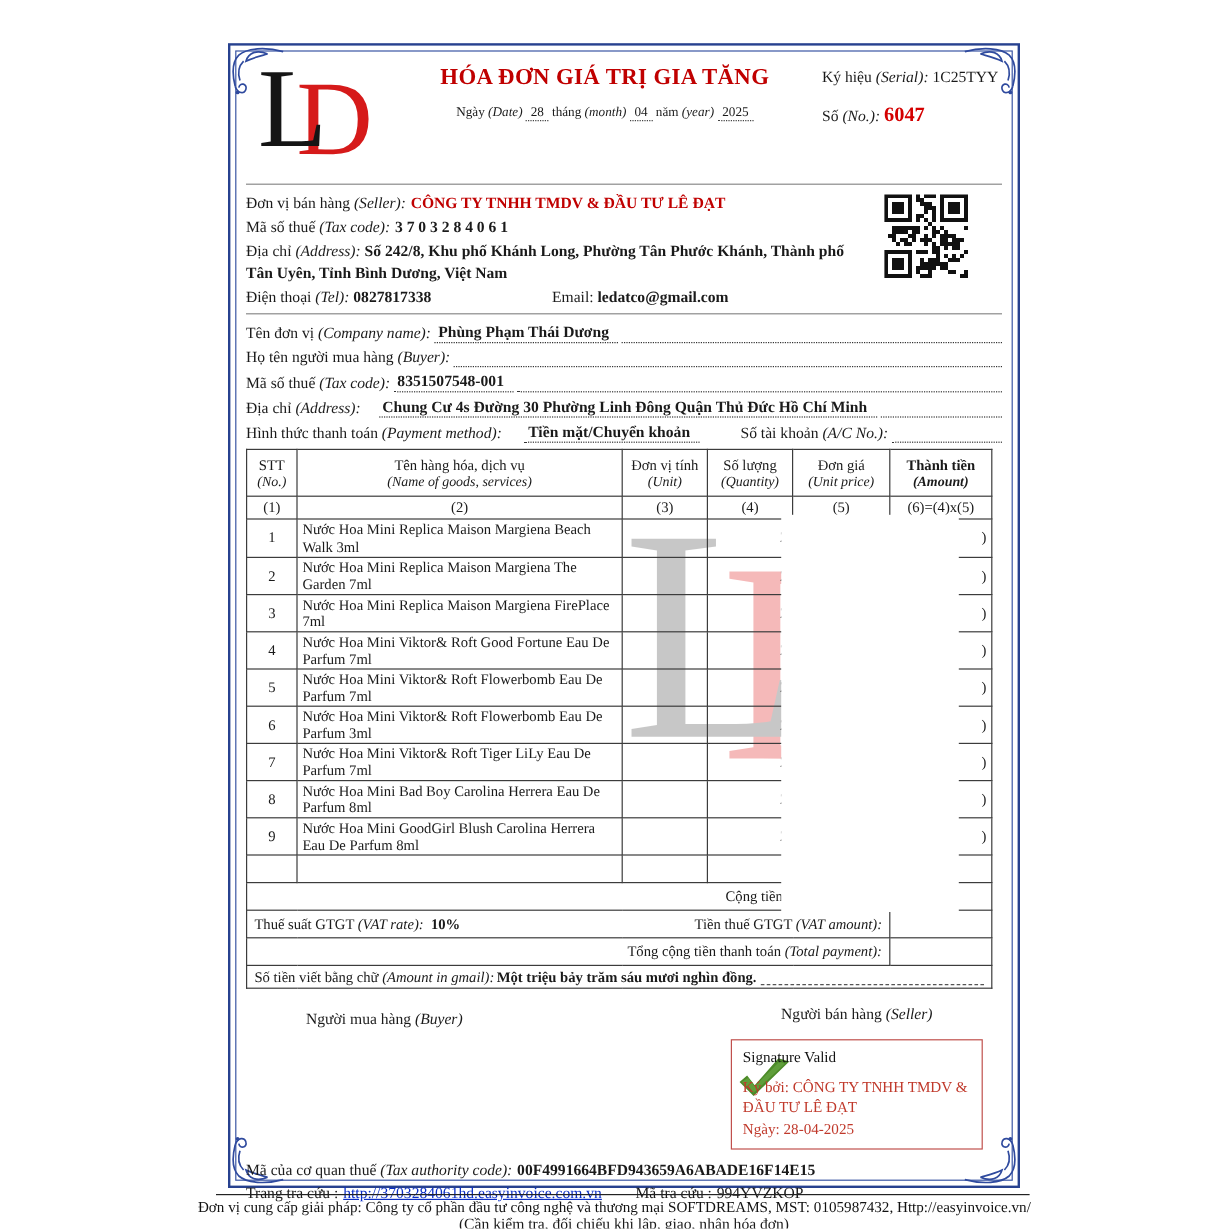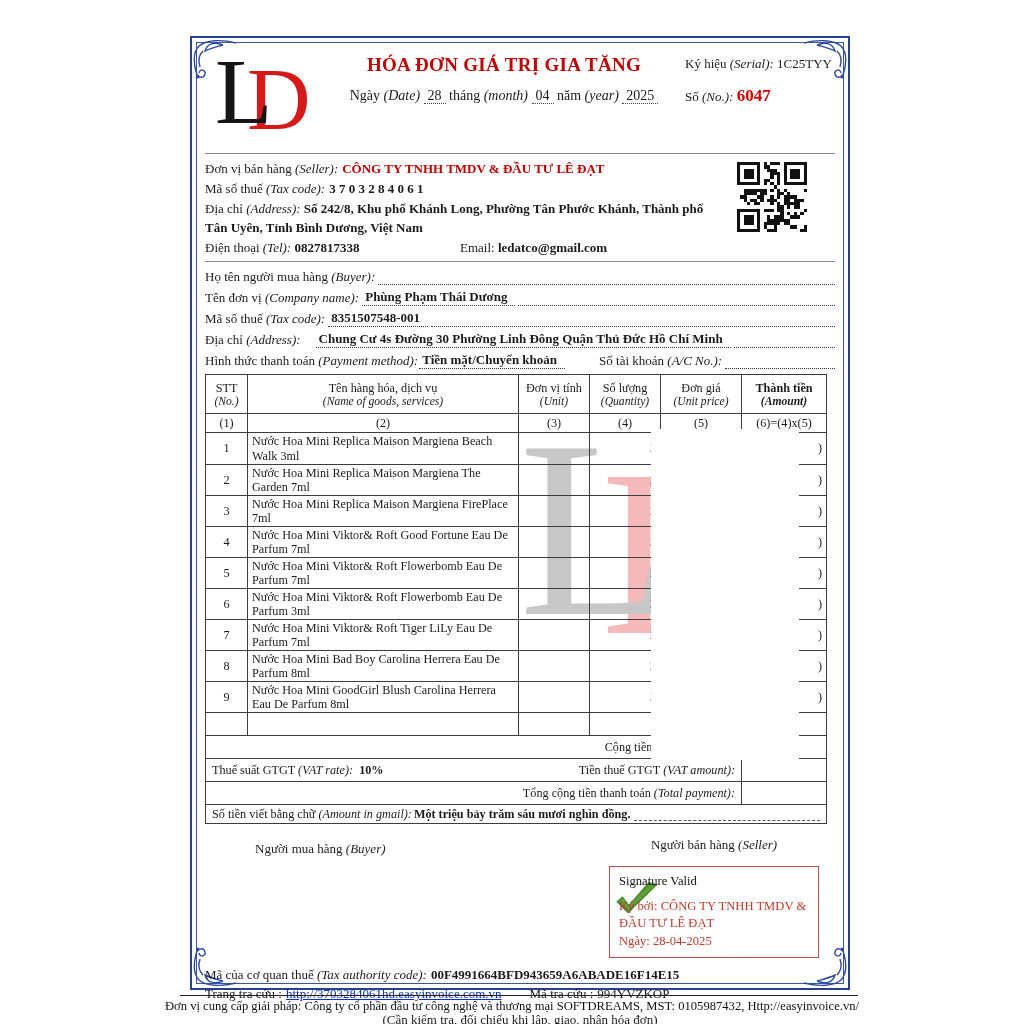--- a/index.html
+++ b/index.html
@@ -21,21 +21,21 @@
 
   
   .hdr{display:flex;align-items:flex-start;}
   .logo{position:relative;width:118px;height:102px;flex:0 0 auto;}
   .logo .gl{position:absolute;font-family:"Liberation Serif",serif;line-height:.92;}
   .logo .l{left:10px;top:2px;font-size:94px;color:#151515;z-index:2;}
   .logo .d{left:42px;top:14px;font-size:88px;color:#d61a1a;z-index:1;}
   .hdr-center{flex:1;text-align:center;padding-top:8px;}
   .title{color:#c00000;font-weight:bold;font-size:19px;letter-spacing:.3px;}
   .subtitle{color:#c00000;font-weight:bold;font-style:italic;font-size:15px;margin-top:3px;}
-  .dateline{margin-top:12px;font-size:14px;}
+  .dateline{margin-top:12px;font-size:11px;}
   .dateline .num{border-bottom:1.2px dotted #444;padding:0 4px;}
   .hdr-right{flex:0 0 150px;text-align:left;padding-top:10px;font-size:13px;}
   .hdr-right .no-val{color:#d40000;font-weight:bold;font-size:17px;}
   .hdr-right .rowv{margin-bottom:14px;}
 
   .rule{border:0;border-top:1px solid #8a8a8a;margin:5px 0 6px 0;}
 
   
   .inforow{display:flex;align-items:flex-end;margin:3px 0;line-height:1.32;}
   .inforow .lbl{white-space:nowrap;}
@@ -437,41 +437,41 @@
             <span><span>Email:</span>
               <span class="bv">ledatco@gmail.com</span></span>
           </div>
         </div>
       </div>
 
       <hr class="rule">
 
       <div>
         <div class="inforow">
-          <span class="lbl"><span>Họ tên người mua hàng</span> <span class="en">(Buyer):</span></span>
-          <span class="dots"></span>
-        </div>
-        <div class="inforow">
           <span class="lbl"><span>Tên đơn vị</span> <span class="en">(Company name):</span></span>
           <span class="uv" style="margin-left:3px;">Phùng Phạm Thái Dương</span>
+          <span class="dots"></span>
+        </div>
+        <div class="inforow">
+          <span class="lbl"><span>Họ tên người mua hàng</span> <span class="en">(Buyer):</span></span>
           <span class="dots"></span>
         </div>
         <div class="inforow">
           <span class="lbl"><span>Mã số thuế</span> <span class="en">(Tax code):</span></span>
           <span class="uv" style="margin-left:3px;">8351507548-001</span>
           <span class="dots"></span>
         </div>
         <div class="inforow">
           <span class="lbl"><span>Địa chỉ</span> <span class="en">(Address):</span></span>
           <span class="uv" style="margin-left:15px;">Chung Cư 4s Đường 30 Phường Linh Đông Quận Thủ Đức Hồ Chí Minh</span>
           <span class="dots"></span>
         </div>
         <div class="inforow">
           <span class="lbl"><span>Hình thức thanh toán</span> <span class="en">(Payment method):</span></span>
-          <span class="uv" style="margin-left:1px;">Tiền mặt/Chuyển khoản</span>
+          <span class="uv" style="margin-left:19px;">Tiền mặt/Chuyển khoản</span>
           <span style="width:34px;"></span>
           <span class="lbl"><span>Số tài khoản</span> <span class="en">(A/C No.):</span></span>
           <span class="dots"></span>
         </div>
       </div>
 
       <div class="table-wrap">
         <div class="watermark">
           <span class="gl d">D</span>
           <span class="gl l">L</span>

